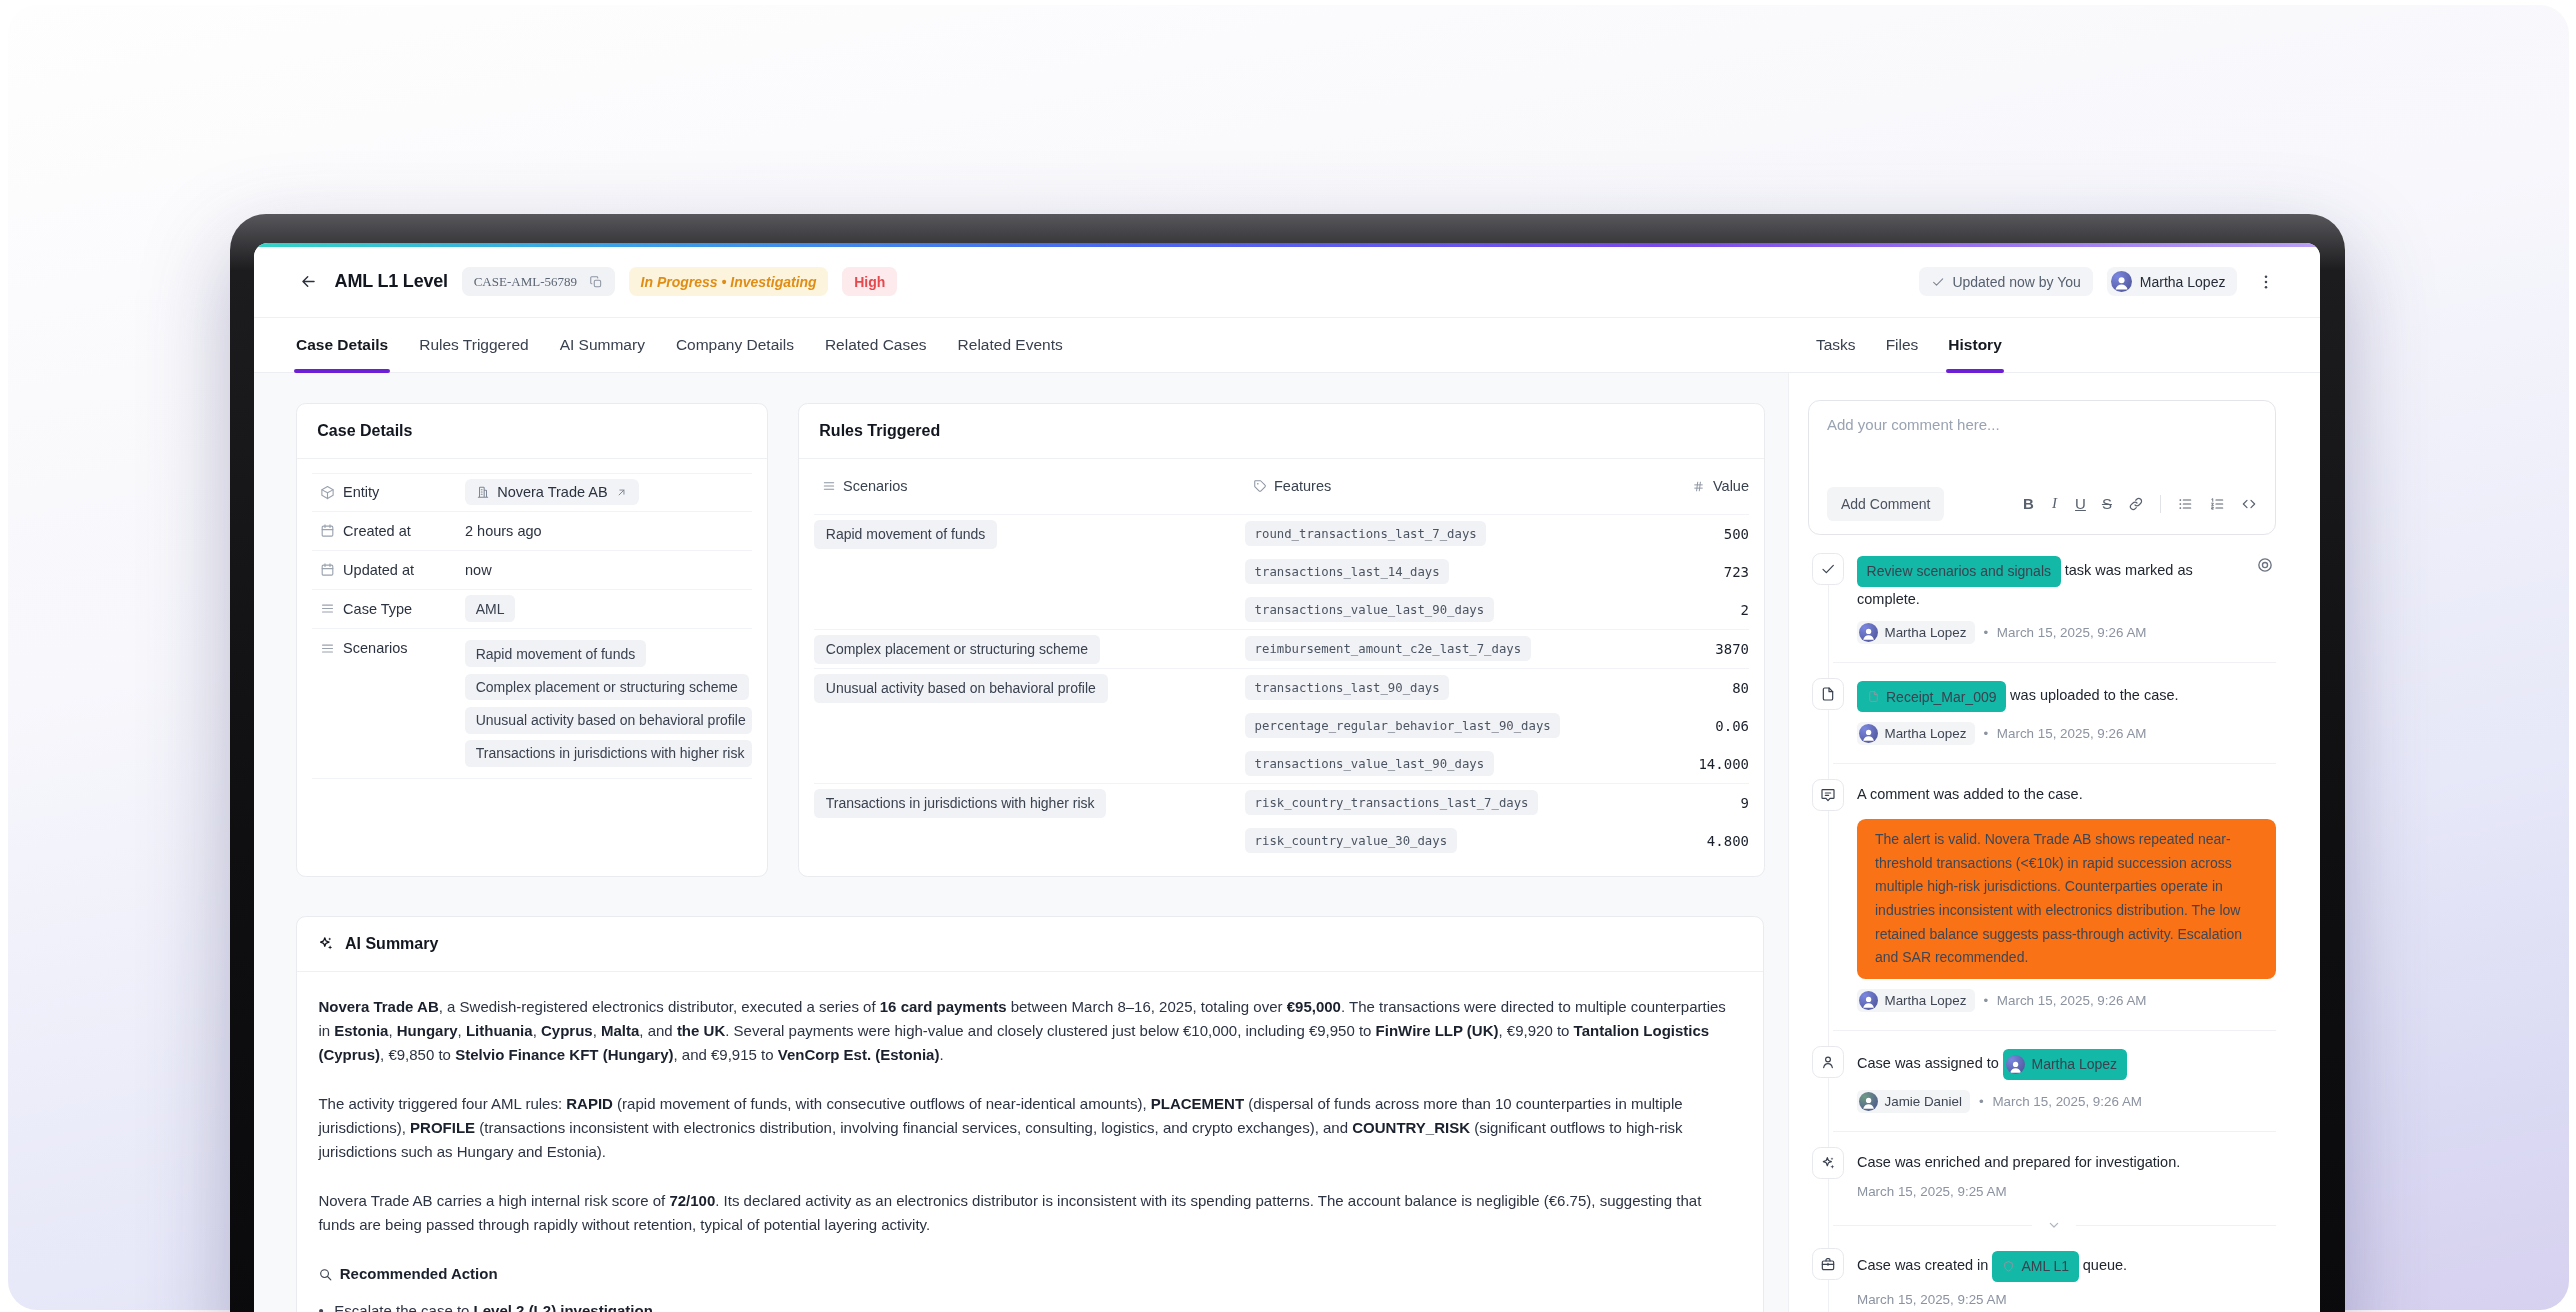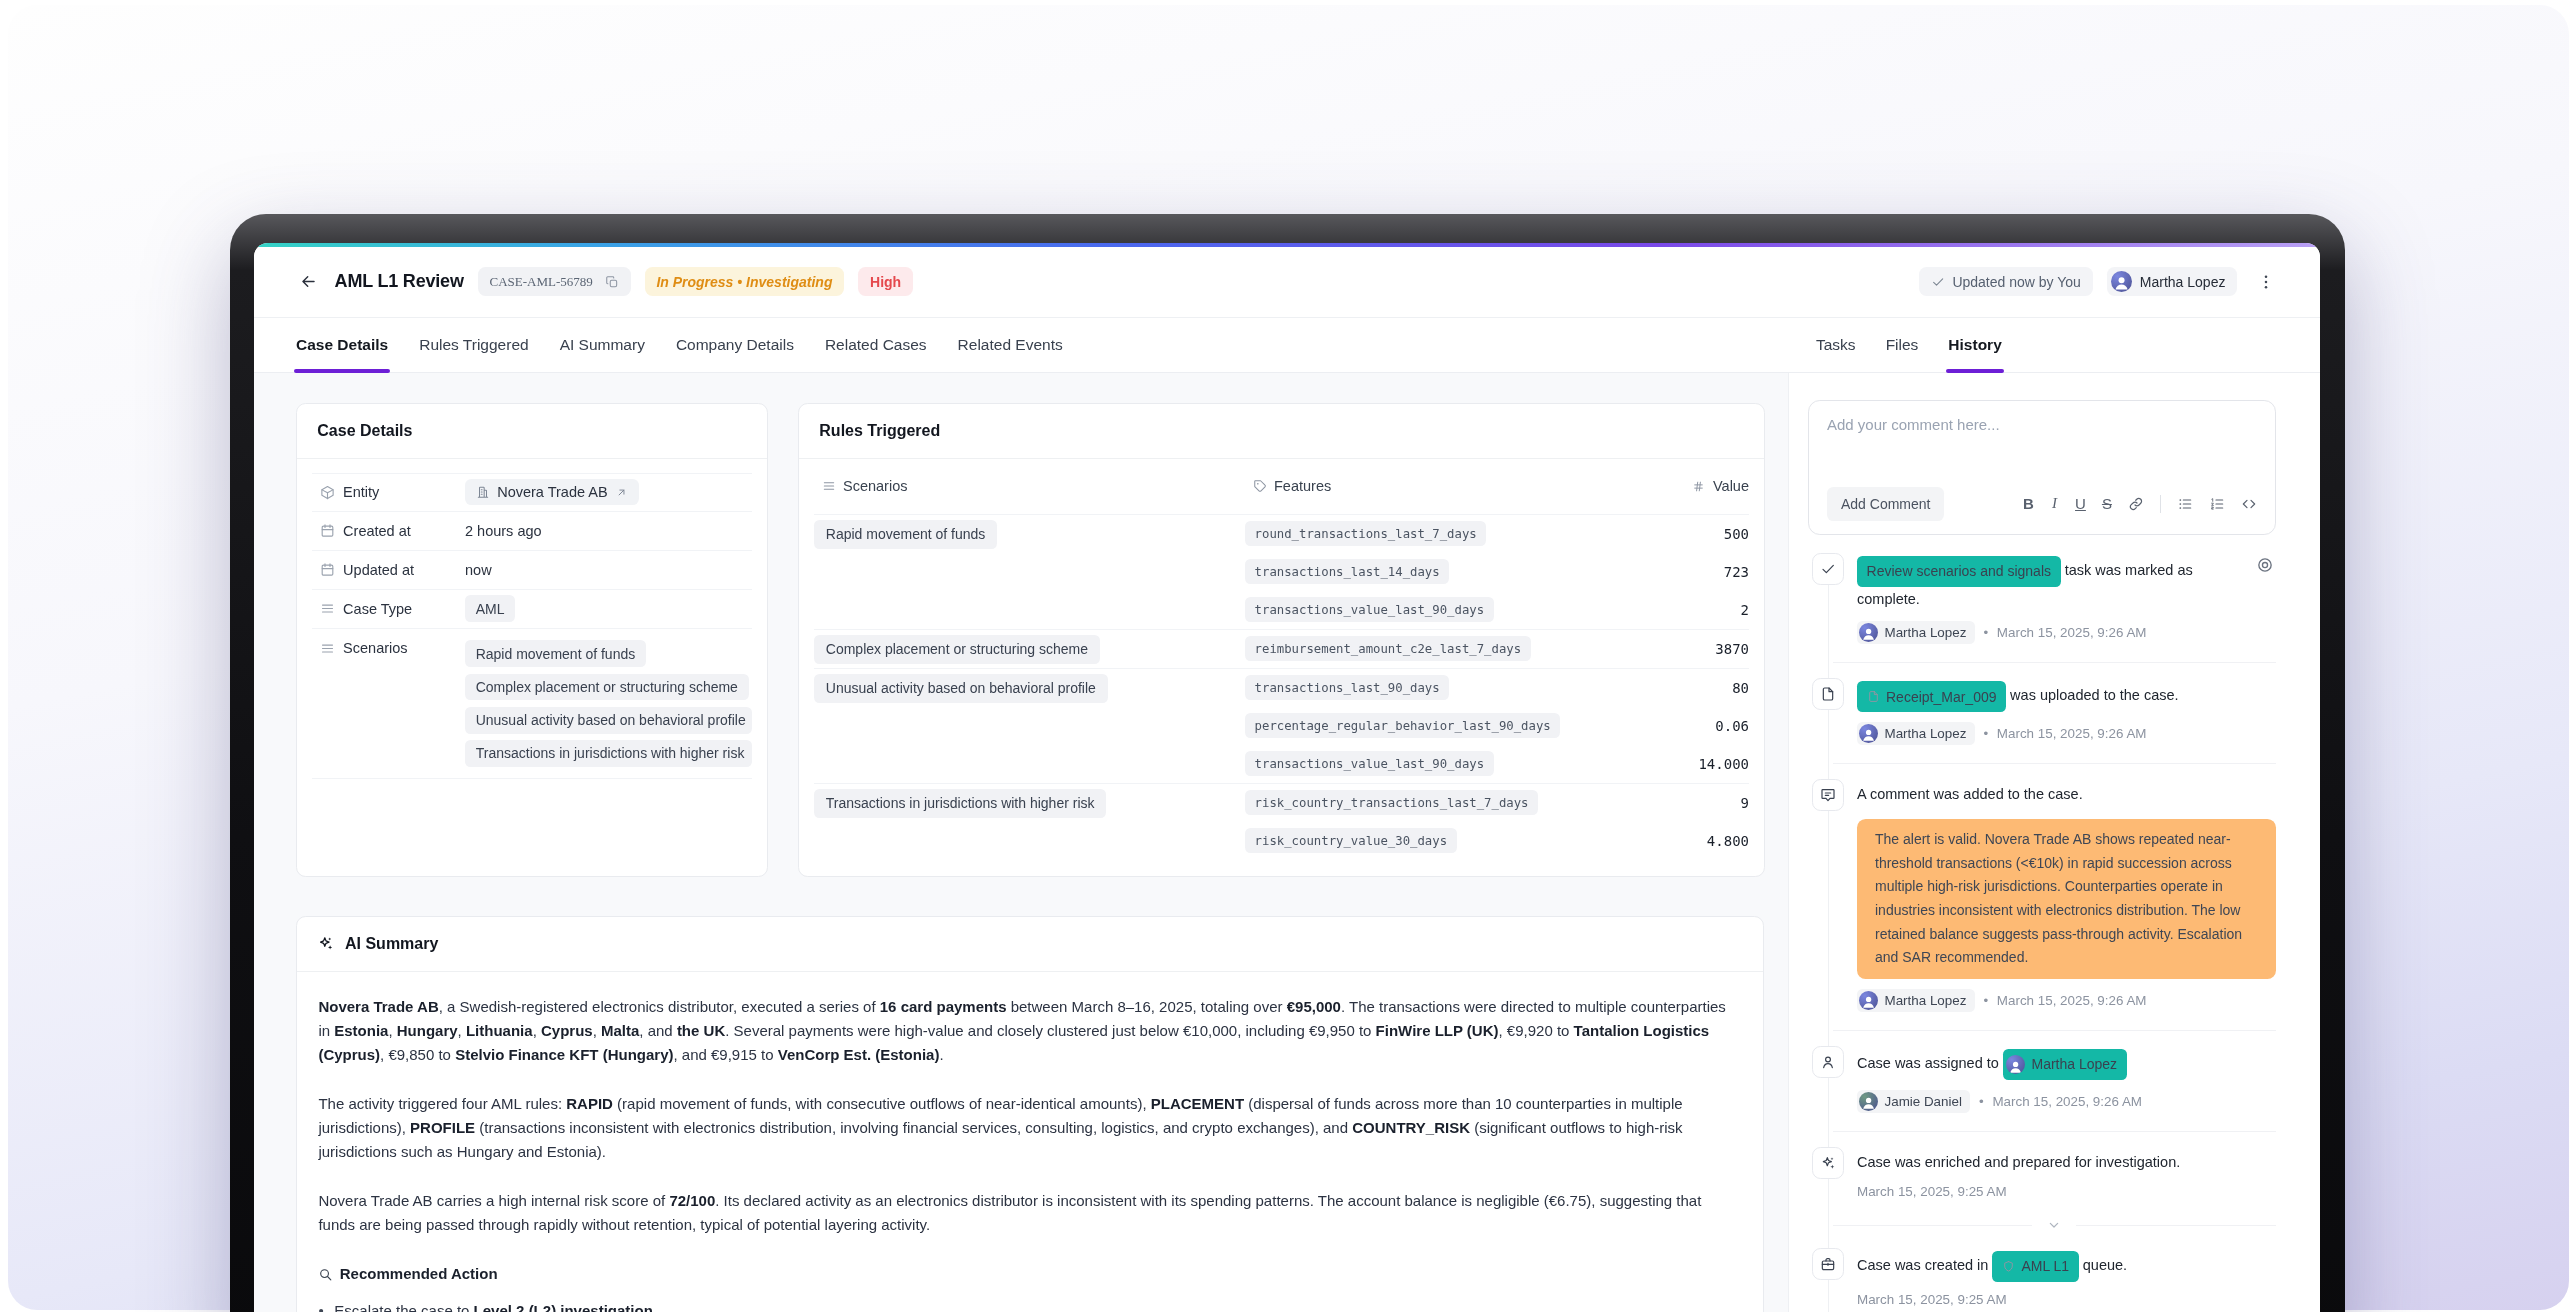--- a/index.html
+++ b/index.html
@@ -118,21 +118,21 @@
   .history { margin-top:21.4px; position:relative; }
   .history::before { content:""; position:absolute; left:20.3px; top:14px; bottom:-10.7px; width:1.1px; background:#eef0f3; }
   .hist-item { position:relative; padding-left:49px; }
   .hist-ic { position:absolute; left:4.3px; top:-3.2px; width:32px; height:32px; background:#fff; border:1.1px solid #e7e9ee; border-radius:8.6px; display:flex; align-items:center; justify-content:center; color:#3a4250; z-index:1; }
   .hist-text { font-size:14.5px; line-height:24.6px; color:#20262f; }
   .hist-text.has-trailing { padding-right:49px; }
   .inline-pill { display:inline-flex; align-items:center; gap:6.4px; background:#14b8a6; border-radius:5.4px; padding:3.2px 9.6px; font-size:14px; color:#3a4250; vertical-align:middle; cursor:pointer; }
   .inline-pill .ic { color:#8d95a2; }
   .inline-pill.with-av { padding-left:3.2px; }
   .avatar.sm { width:19px; height:19px; }
-  .hist-quote { margin-top:11.8px; background:#fdba74; border-radius:8.6px; padding:9.6px 18px; font-size:14px; line-height:23.6px; color:#3e4654; }
+  .hist-quote { margin-top:11.8px; background:#f97316; border-radius:8.6px; padding:9.6px 18px; font-size:14px; line-height:23.6px; color:#3e4654; }
   .hist-meta { display:flex; align-items:center; gap:8.6px; margin-top:9.6px; font-size:13.4px; color:#8c93a0; }
   .meta-user { display:inline-flex; align-items:center; gap:6.4px; background:#f3f4f6; border-radius:5.4px; padding:2.1px 8.6px 2.1px 2.1px; color:#3e4654; font-size:13.4px; }
   .hist-target { position:absolute; right:2.1px; top:0; color:#6b7380; cursor:pointer; }
   .hist-sep { display:flex; align-items:center; margin:18px 0 18px 24.6px; }
   .hist-sep .line { flex:1; height:1.1px; background:#f0f1f4; }
   .hist-sep .chev { color:#aeb5bf; margin:0 14px; display:flex; }
   .ic { display:block; }
 </style>
 </head>
 <body>
@@ -142,21 +142,21 @@
 <div class="laptop">
   <div class="screen">
     <div class="accent-line"></div>
 
     <div class="app-header">
       <div class="back-btn" id="back-btn">
           <svg class="ic" width="19" height="19" viewBox="0 0 24 24" fill="none" stroke="currentColor" stroke-width="1.8" stroke-linecap="round" stroke-linejoin="round">
             <path d="M19 12H5M11 18l-6-6 6-6"></path>
           </svg>
         </div>
-      <div class="page-title">AML L1 Review</div>
+      <div class="page-title">AML L1 Level</div>
       <div class="pill pill-case">
         <span>CASE-AML-56789</span>
         <span id="copy-ic">
             <svg class="ic" width="14" height="14" viewBox="0 0 24 24" fill="none" stroke="currentColor" stroke-width="1.8" stroke-linecap="round" stroke-linejoin="round">
               <rect x="9" y="9" width="11" height="11" rx="2.5"></rect>
               <path d="M5 15h-.5A1.5 1.5 0 0 1 3 13.5v-9A1.5 1.5 0 0 1 4.5 3h9A1.5 1.5 0 0 1 15 4.5V5"></path>
             </svg>
           </span>
       </div>
       <div class="pill pill-status">In Progress • Investigating</div>

